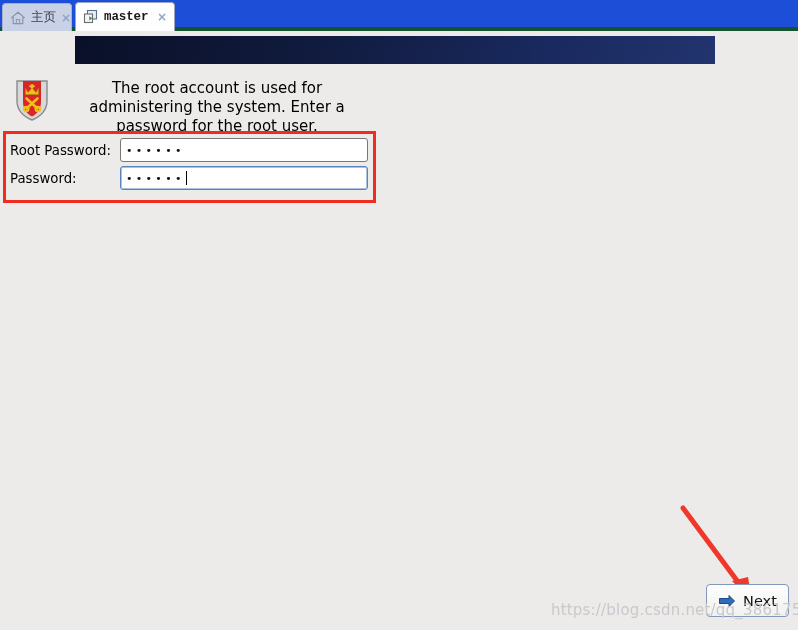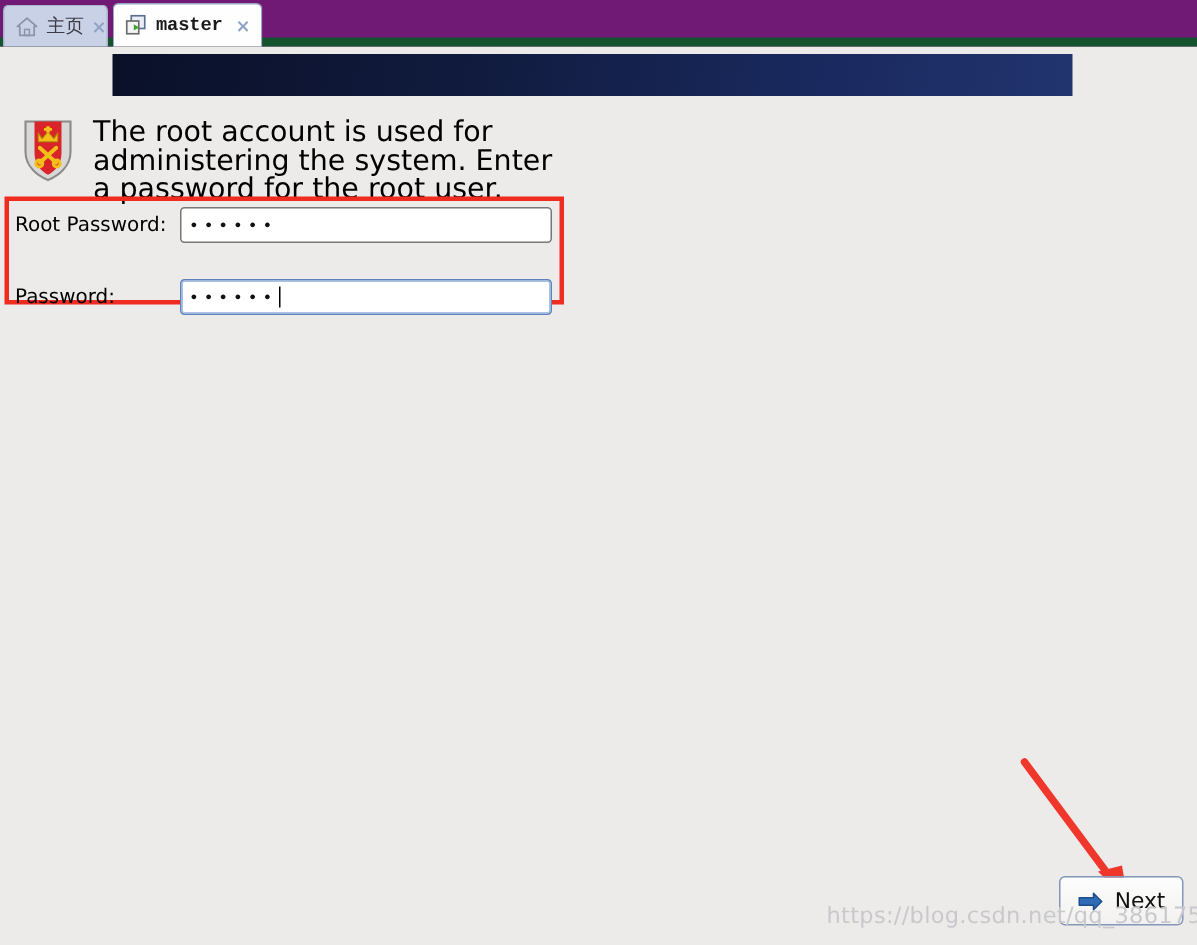--- a/index.html
+++ b/index.html
@@ -21,22 +21,22 @@
     width: 798px;
     height: 630px;
     background: #ecebe9;
   }
 
   
   .tabbar {
     position: absolute;
     left: 0; top: 0;
     width: 798px; height: 31px;
-    background: #701a75;
-    border-bottom: 6px solid #14532d;
+    background: #1d4ed8;
+    border-bottom: 4px solid #14532d;
     box-sizing: border-box;
   }
   .tab {
     position: absolute;
     top: 3px;
     height: 28px;
     box-sizing: border-box;
     display: flex;
     align-items: center;
     gap: 5px;
@@ -88,46 +88,47 @@
   .info {
     position: absolute;
     left: 12px; top: 77px;
     width: 400px;
     display: flex;
     align-items: flex-start;
     gap: 10px;
   }
   .shield-wrap { width: 40px; height: 46px; flex: 0 0 40px; }
   .info-text {
-    font-size: 19px;
+    font-size: 15px;
     line-height: 19px;
     color: #000;
     width: 310px;
     padding-top: 2px;
     white-space: pre-line;
+    text-align: center;
   }
 
   
   .redbox {
     position: absolute;
     left: 3px; top: 131px;
     width: 373px; height: 72px;
     border: 3px solid #f02b20;
     box-sizing: border-box;
   }
   .form {
     position: absolute;
     left: 10px; top: 138px;
     width: 360px;
   }
   .row {
     display: flex;
     align-items: center;
     height: 24px;
-    margin-bottom: 24px;
+    margin-bottom: 4px;
   }
   .row:last-child { margin-bottom: 0; }
   .row-label {
     width: 110px;
     font-size: 13.3px;
     color: #000;
     white-space: nowrap;
   }
   .pw-field {
     position: relative;

